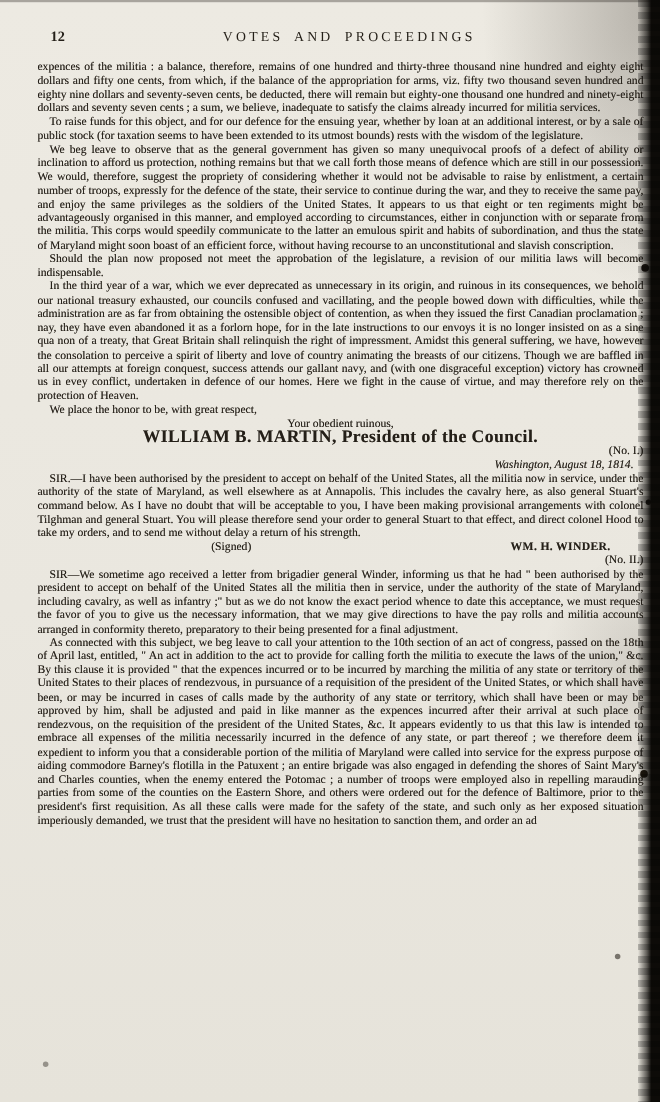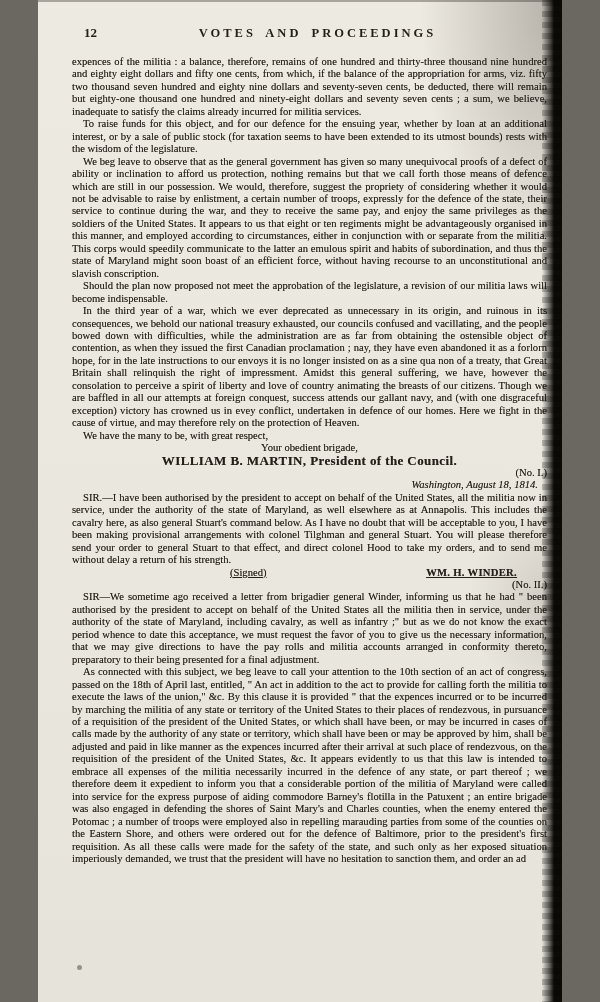--- a/index.html
+++ b/index.html
@@ -1,18 +1,18 @@
 <!DOCTYPE html>
 <html><head>
 <meta charset="utf-8">
 <style>
   html,body{margin:0;padding:0;background:#6b6862;}
   .page{
     position:relative;
-    width:524px;height:1002px;
+    width:600px;height:1002px;
     margin:0 auto;
     box-sizing:border-box;
     background:
       radial-gradient(ellipse at 98% 1%, rgba(45,38,30,.28), transparent 18%),
       radial-gradient(ellipse at 99% 60%, rgba(45,38,30,.15), transparent 12%),
       linear-gradient(to bottom,#edeae2 0%,#eae7df 55%,#e6e3da 100%);
     overflow:hidden;
     font-family:"Liberation Serif","DejaVu Serif",serif;
     color:#241f18;
   }
@@ -27,35 +27,35 @@
     position:absolute;left:0;top:0;width:3px;height:3px;border-radius:50%;background:transparent;
     box-shadow:
       585px 242px 0 2px #1b1611,
       588px 455px 0 1px #1b1611,
       584px 702px 0 2px #20190f,
       560px 868px 0 1px rgba(30,24,17,.55),
       40px 966px 0 1px rgba(30,24,17,.4);
   }
   .header{position:relative;padding-top:26px;height:18px;}
   .pagenum{position:absolute;left:46px;top:25px;font-size:13px;font-weight:bold;}
-  .title{display:block;text-align:center;font-size:12.5px;font-weight:700;letter-spacing:3px;word-spacing:4px;margin-left:35px;}
+  .title{display:block;text-align:center;font-size:12.5px;font-weight:400;letter-spacing:3px;word-spacing:4px;margin-left:35px;}
   .body{
     padding:12px 15px 0 34px;
     font-size:10.6px;line-height:12.45px;
     text-align:justify;
     text-shadow:0 0 .4px rgba(36,31,24,.55);
   }
   .body p{margin:0;}
   .ind{text-indent:11px;}
   .left{text-align:left;}
   .center{text-align:center;text-indent:0;}
-  .caps-line{text-align:center;font-weight:bold;font-size:13px;letter-spacing:.4px;text-indent:0;}
+  .caps-line{text-align:center;font-weight:bold;font-size:16px;letter-spacing:.4px;text-indent:0;}
   .no-label{text-align:right;text-indent:0;padding-left:96px;}
   .date{text-align:right;font-style:italic;padding-right:9px;text-indent:0;}
-  .sig{display:flex;justify-content:space-between;padding-left:158px;padding-right:30px;text-decoration:underline;}
+  .sig{display:flex;justify-content:space-between;padding-left:158px;padding-right:30px;}
   .sig .name{font-weight:bold;letter-spacing:.3px;}
   .mt{margin-top:5px;}
   .mt2{margin-top:2px;}
 </style>
 </head>
 <body>
 
 <div class="page">
   <div class="top-edge"></div>
 
@@ -63,22 +63,22 @@
     <span class="pagenum">12</span>
     <span class="title">VOTES AND PROCEEDINGS</span>
   </div>
 
   <div class="body">
     <p>expences of the militia : a balance, therefore, remains of one hundred and thirty-three thousand nine hundred and eighty eight dollars and fifty one cents, from which, if the balance of the appropriation for arms, viz. fifty two thousand seven hundred and eighty nine dollars and seventy-seven cents, be deducted, there will remain but eighty-one thousand one hundred and ninety-eight dollars and seventy seven cents ; a sum, we believe, inadequate to satisfy the claims already incurred for militia services.</p>
     <p class="ind">To raise funds for this object, and for our defence for the ensuing year, whether by loan at an additional interest, or by a sale of public stock (for taxation seems to have been extended to its utmost bounds) rests with the wisdom of the legislature.</p>
     <p class="ind">We beg leave to observe that as the general government has given so many unequivocal proofs of a defect of ability or inclination to afford us protection, nothing remains but that we call forth those means of defence which are still in our possession. We would, therefore, suggest the propriety of considering whether it would not be advisable to raise by enlistment, a certain number of troops, expressly for the defence of the state, their service to continue during the war, and they to receive the same pay, and enjoy the same privileges as the soldiers of the United States. It appears to us that eight or ten regiments might be advantageously organised in this manner, and employed according to circumstances, either in conjunction with or separate from the militia. This corps would speedily communicate to the latter an emulous spirit and habits of subordination, and thus the state of Maryland might soon boast of an efficient force, without having recourse to an unconstitutional and slavish conscription.</p>
     <p class="ind">Should the plan now proposed not meet the approbation of the legislature, a revision of our militia laws will become indispensable.</p>
     <p class="ind">In the third year of a war, which we ever deprecated as unnecessary in its origin, and ruinous in its consequences, we behold our national treasury exhausted, our councils confused and vacillating, and the people bowed down with difficulties, while the administration are as far from obtaining the ostensible object of contention, as when they issued the first Canadian proclamation ; nay, they have even abandoned it as a forlorn hope, for in the late instructions to our envoys it is no longer insisted on as a sine qua non of a treaty, that Great Britain shall relinquish the right of impressment. Amidst this general suffering, we have, however the consolation to perceive a spirit of liberty and love of country animating the breasts of our citizens. Though we are baffled in all our attempts at foreign conquest, success attends our gallant navy, and (with one disgraceful exception) victory has crowned us in evey conflict, undertaken in defence of our homes. Here we fight in the cause of virtue, and may therefore rely on the protection of Heaven.</p>
-    <p class="ind left">We have the many to be, with great respect,</p>
-    <p class="center">Your obedient brigade,</p>
+    <p class="ind left">We place the honor to be, with great respect,</p>
+    <p class="center">Your obedient ruinous,</p>
     <p class="caps-line">WILLIAM B. MARTIN, President of the Council.</p>
     <p class="no-label mt2">(No. I.)</p>
     <p class="date">Washington, August 18, 1814.</p>
     <p class="ind">SIR.—I have been authorised by the president to accept on behalf of the United States, all the militia now in service, under the authority of the state of Maryland, as well elsewhere as at Annapolis. This includes the cavalry here, as also general Stuart's command below. As I have no doubt that will be acceptable to you, I have been making provisional arrangements with colonel Tilghman and general Stuart. You will please therefore send your order to general Stuart to that effect, and direct colonel Hood to take my orders, and to send me without delay a return of his strength.</p>
     <p class="sig">
       <span class="lbl">(Signed)</span>
       <span class="name">WM. H. WINDER.</span>
     </p>
     <p class="no-label mt2">(No. II.)</p>
     <p class="ind">SIR—We sometime ago received a letter from brigadier general Winder, informing us that he had " been authorised by the president to accept on behalf of the United States all the militia then in service, under the authority of the state of Maryland, including cavalry, as well as infantry ;" but as we do not know the exact period whence to date this acceptance, we must request the favor of you to give us the necessary information, that we may give directions to have the pay rolls and militia accounts arranged in conformity thereto, preparatory to their being presented for a final adjustment.</p>

